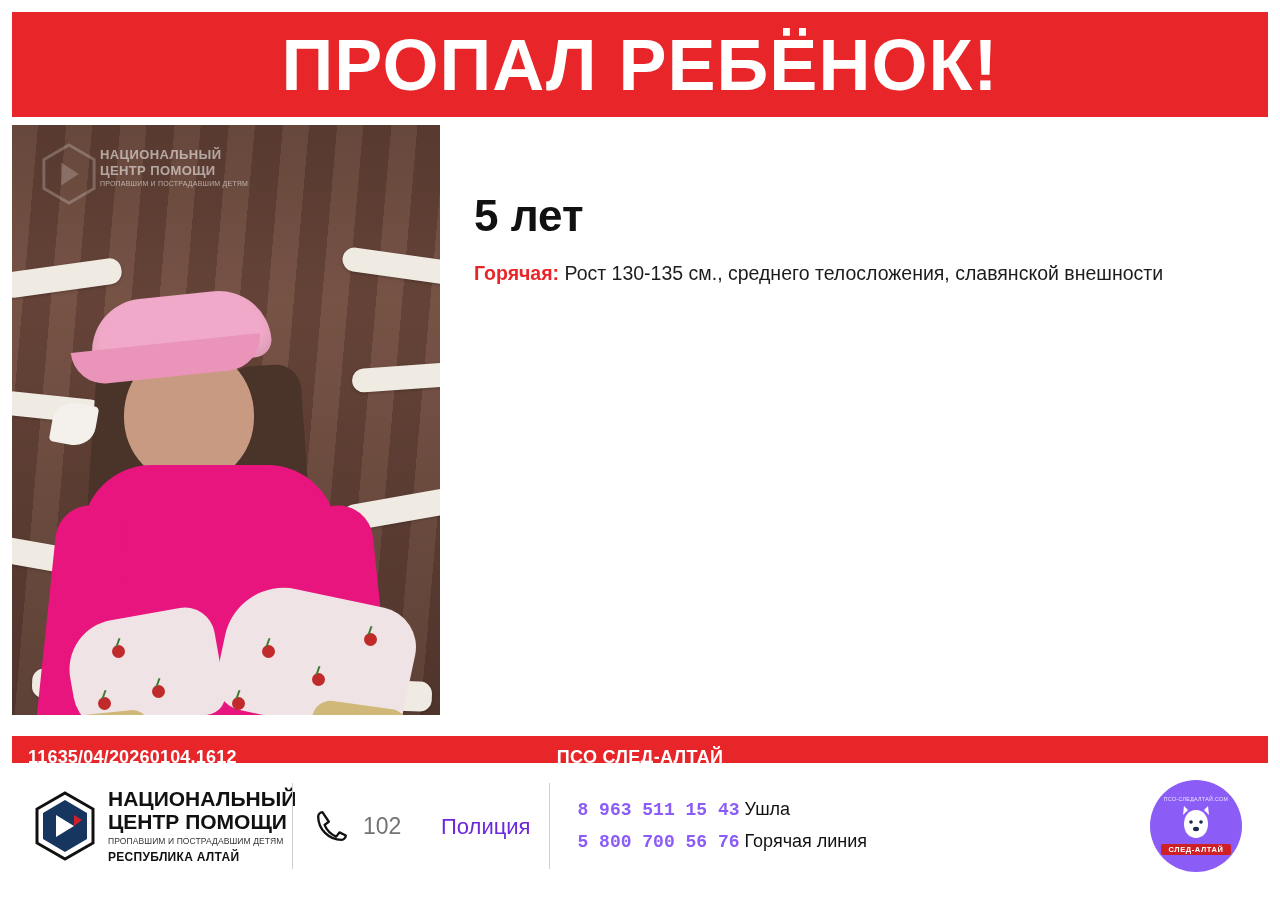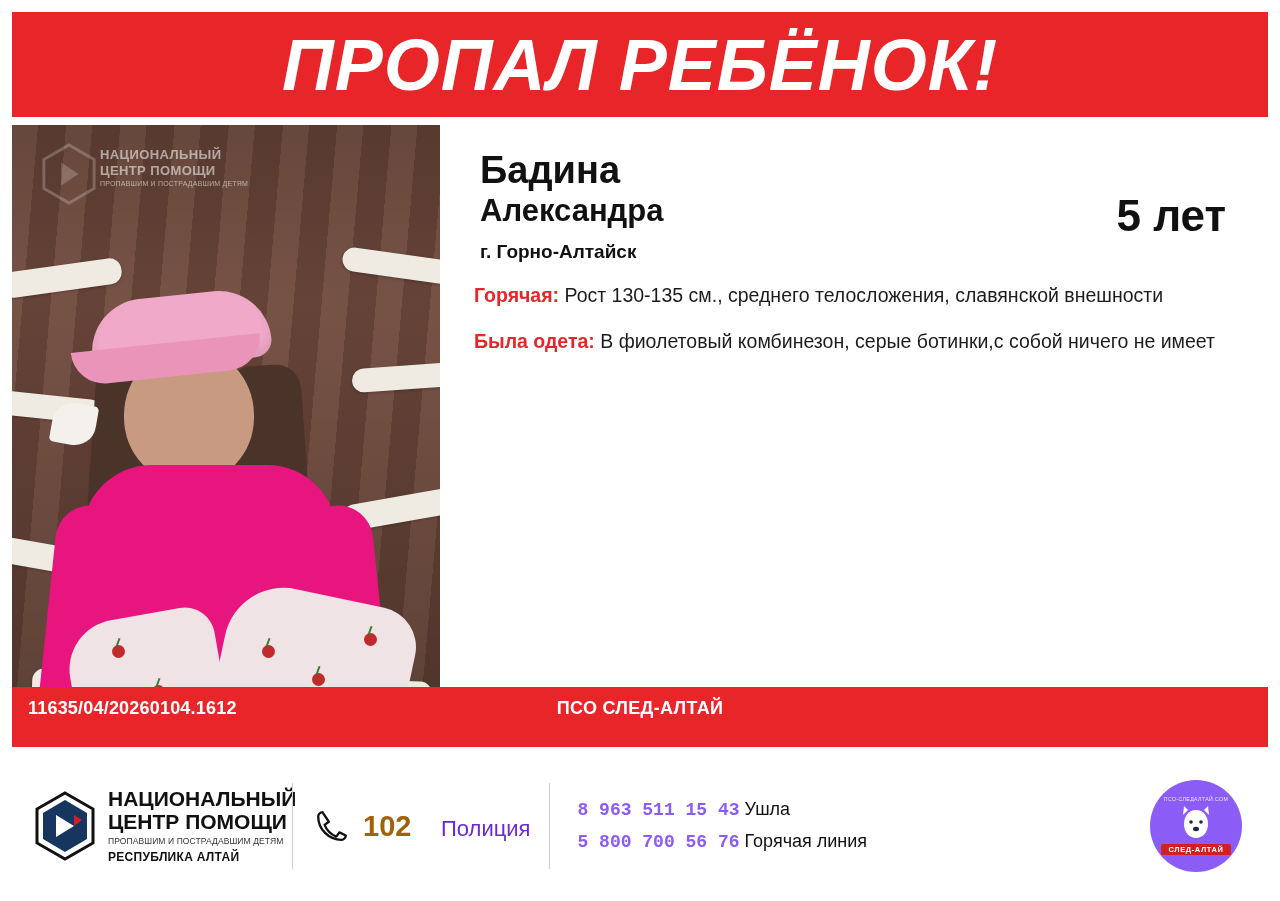--- a/index.html
+++ b/index.html
@@ -34,21 +34,20 @@
     align-items: center;
     justify-content: center;
   }
   .banner-title {
     color: #ffffff;
     font-size: 72px;
     font-weight: bold;
     letter-spacing: 1px;
     line-height: 1;
     white-space: nowrap;
-    font-style: italic;
   }
 
   
   .body-area {
     position: absolute;
     left: 12px;
     top: 125px;
     width: 1256px;
     height: 590px;
     display: flex;
@@ -285,23 +284,23 @@
   }
   .para .lbl {
     color: #e8262a;
     font-weight: bold;
   }
 
   
   .red-strip {
     position: absolute;
     left: 12px;
-    top: 687px;
+    top: 736px;
     width: 1256px;
-    height: 60px;
+    height: 42px;
     background: #e8262a;
     color: #ffffff;
   }
   .case-id {
     position: absolute;
     left: 16px;
     top: 11px;
     font-size: 18px;
     font-weight: bold;
     letter-spacing: 0.2px;
@@ -375,23 +374,23 @@
   }
   .phone-icon {
     width: 34px;
     height: 34px;
     margin-right: 14px;
     flex: 0 0 auto;
   }
   .num-block { display: flex; flex-direction: column; gap: 2px; }
   .num-line { display: flex; align-items: baseline; }
   .num {
-    font-size: 29px;
-    font-weight: bold;
-    color: #a16207;
+    font-size: 23px;
+    font-weight: normal;
+    color: #737373;
     width: 74px;
   }
   .num-label {
     font-size: 22px;
     color: #6d28d9;
     margin-left: 4px;
   }
   .num-label-sm {
     font-size: 10.5px;
     color: #111;
@@ -501,36 +500,28 @@
       </svg>
       <div class="photo-watermark" style="left:88px; top:22px;">
         <div>НАЦИОНАЛЬНЫЙ</div>
         <div>ЦЕНТР ПОМОЩИ</div>
         <div class="wm-sub">ПРОПАВШИМ И ПОСТРАДАВШИМ ДЕТЯМ</div>
       </div>
     </div>
 
     <div class="info">
       <div class="name-row">
-        <div class="names">
-          <div class="surname">Бадина</div>
-          <div class="firstname">Александра</div>
-          <div class="city">г. Горно-Алтайск</div>
-        </div>
         <div class="age">5 лет</div>
       </div>
 
 
       <div class="para">
         <span class="lbl">Горячая:</span><span> Рост 130-135 см., среднего телосложения, славянской внешности</span>
       </div>
 
-      <div class="para">
-        <span class="lbl">Была одета:</span><span> В фиолетовый комбинезон, серые ботинки,с собой ничего не имеет</span>
-      </div>
     </div>
   </div>
 
   <div class="red-strip">
     <div class="case-id">11635/04/20260104.1612</div>
     <div class="org-name">ПСО СЛЕД-АЛТАЙ</div>
   </div>
 
   <div class="contacts">
 

